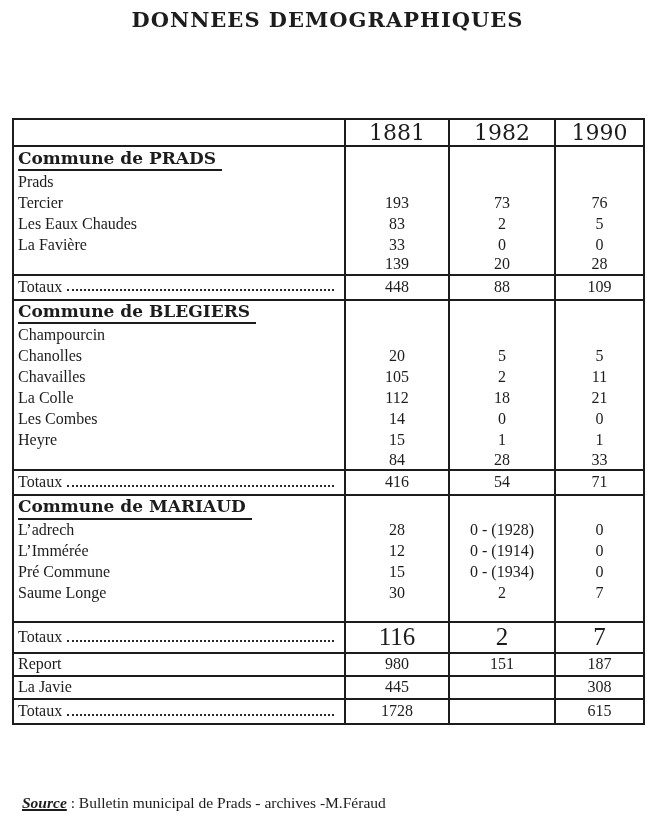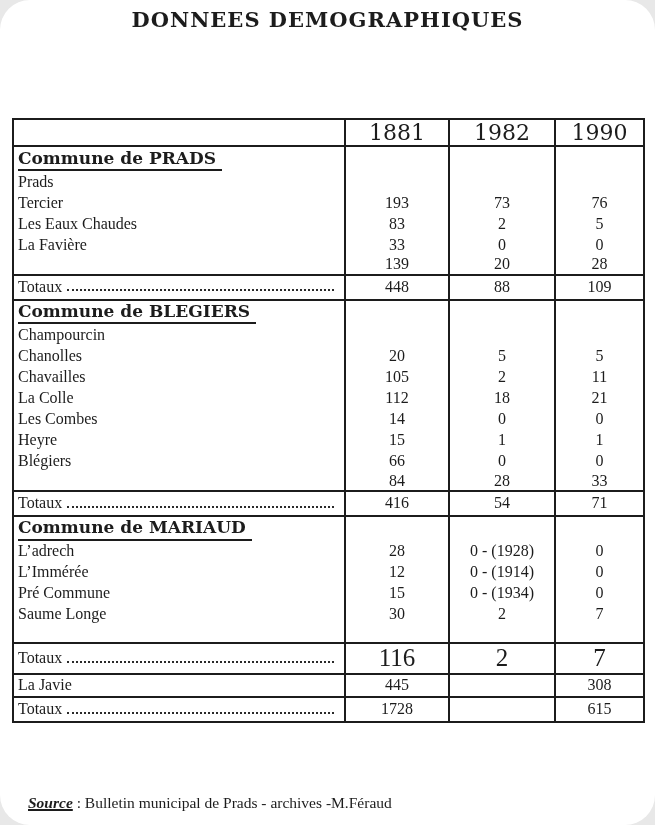--- a/index.html
+++ b/index.html
@@ -8,21 +8,20 @@
   }
   html,body{margin:0;padding:0;background:#e8e8e8;}
   .page{
     position:relative;
     width:655px;height:825px;
     background:var(--paper);
     margin:0 auto;
     font-family:"Liberation Serif", serif;
     color:var(--ink);
     overflow:hidden;
-    border-radius:30px;
   }
   .doc-title{
     position:absolute;
     top:7px;left:0;width:100%;
     text-align:center;
     font-family:"DejaVu Serif", serif;
     font-weight:bold;
     font-size:21px;
     letter-spacing:1px;
   }
@@ -75,21 +74,21 @@
     display:block;
     flex:1;
     border-bottom:2.6px dotted #2a2a2a;
     margin:0 6px 5px 5px;
   }
   .r-big th,.r-big td{height:27px;}
   .r-big td{font-size:25px;}
   .r-bb th,.r-bb td{border-bottom:2px solid var(--ink);}
   .source-line{
     position:absolute;
-    left:28px;top:794px;
+    left:22px;top:794px;
     font-size:15.5px;
   }
   .source-word{
     font-weight:bold;
     font-style:italic;
     text-decoration:underline;
     text-decoration-thickness:1.5px;
   }
 </style>
 </head>
@@ -262,31 +261,20 @@
       <th class="c-label">
         <div class="lbl">
           <span class="txt">Heyre</span>
 
         </div>
       </th>
       <td class="c-val">15</td>
       <td class="c-val">1</td>
       <td class="c-val">1</td>
     </tr>
-        <tr class="r-data">
-      <th class="c-label">
-        <div class="lbl">
-          <span class="txt">Blégiers</span>
-
-        </div>
-      </th>
-      <td class="c-val">66</td>
-      <td class="c-val">0</td>
-      <td class="c-val">0</td>
-    </tr>
         <tr class="r-subtotal">
       <th class="c-label">
         <div class="lbl">
           <span class="txt"></span>
 
         </div>
       </th>
       <td class="c-val">84</td>
       <td class="c-val">28</td>
       <td class="c-val">33</td>
@@ -372,20 +360,31 @@
       <th class="c-label">
         <div class="lbl">
           <span class="txt">Totaux</span>
           <span class="leader"></span>
         </div>
       </th>
       <td class="c-val">116</td>
       <td class="c-val">2</td>
       <td class="c-val">7</td>
     </tr>
+        <tr class="r-data r-bb">
+      <th class="c-label">
+        <div class="lbl">
+          <span class="txt">Report</span>
+
+        </div>
+      </th>
+      <td class="c-val">980</td>
+      <td class="c-val">151</td>
+      <td class="c-val">187</td>
+    </tr>
         <tr class="r-data">
       <th class="c-label">
         <div class="lbl">
           <span class="txt">La Javie</span>
 
         </div>
       </th>
       <td class="c-val">445</td>
       <td class="c-val"></td>
       <td class="c-val">308</td>

